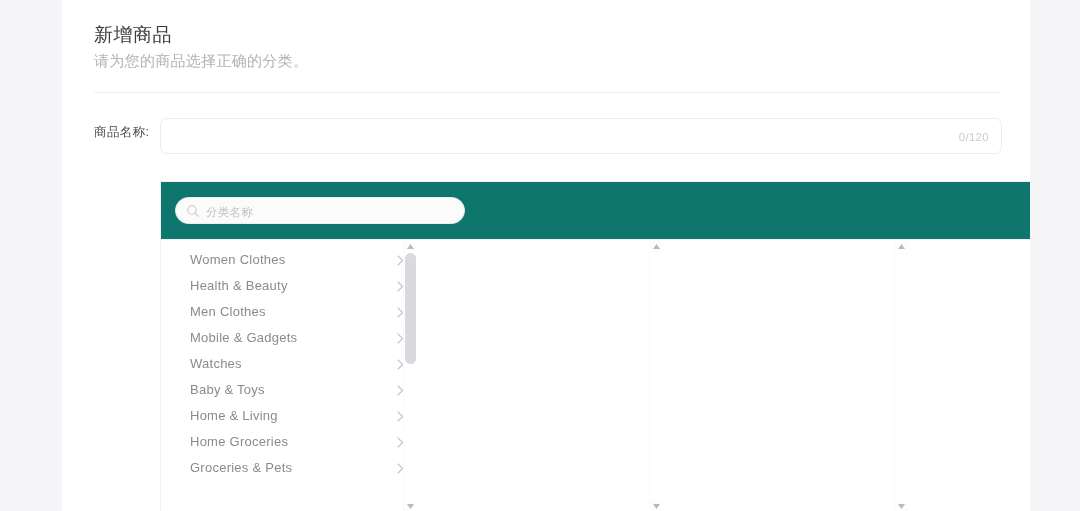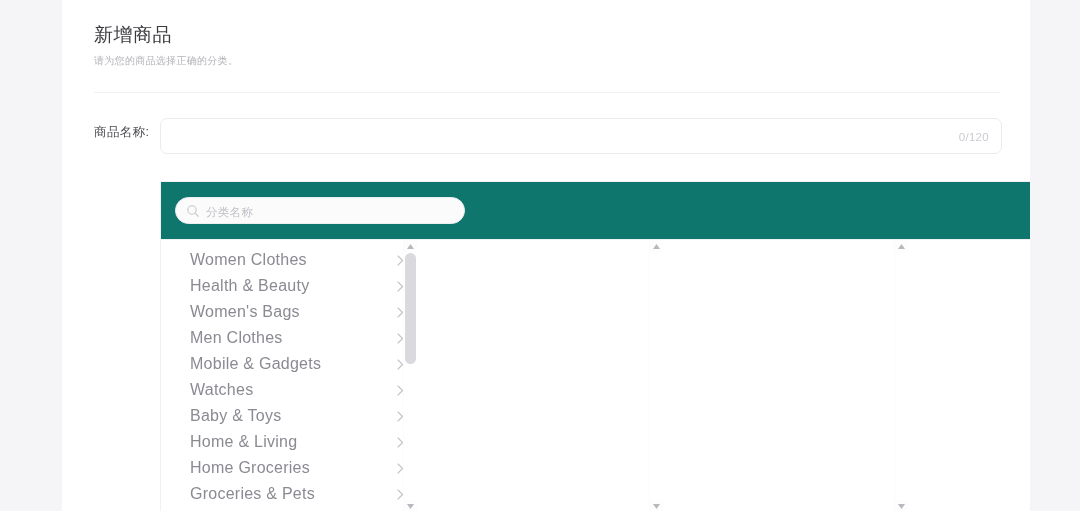--- a/index.html
+++ b/index.html
@@ -43,21 +43,21 @@
   }
   .page-title {
     font-size: 19px;
     line-height: 26px;
     color: #3b3b3f;
     font-weight: normal;
     letter-spacing: 0.5px;
     margin: 0;
   }
   .page-subtitle {
-    font-size: 10px;
+    font-size: 15px;
     line-height: 16px;
     color: #b2b2b8;
     margin: 5px 0 0 0;
     letter-spacing: 0.3px;
   }
 
   
   .header-divider {
     position: absolute;
     left: 32px;
@@ -208,21 +208,21 @@
     height: 273px;
     overflow: hidden;
     padding-top: 7px;
     box-sizing: border-box;
   }
   .cat-item {
     position: relative;
     height: 26px;
     line-height: 26px;
     padding: 0 24px 0 29px;
-    font-size: 16px;
+    font-size: 13px;
     color: #8a8a92;
     letter-spacing: 0.25px;
     white-space: nowrap;
     cursor: pointer;
   }
   .cat-chevron {
     position: absolute;
     right: 9px;
     top: 0;
     width: 10px;
@@ -317,25 +317,20 @@
               <div class="cat-item"><span>Women Clothes</span><span class="cat-chevron">
                   <svg width="7" height="11" viewBox="0 0 7 11" fill="none" stroke="currentColor" stroke-width="1.15" stroke-linecap="round" stroke-linejoin="round">
                     <path d="M1 1 L5.6 5.5 L1 10"></path>
                   </svg>
                 </span></div>
               <div class="cat-item"><span>Health &amp; Beauty</span><span class="cat-chevron">
                   <svg width="7" height="11" viewBox="0 0 7 11" fill="none" stroke="currentColor" stroke-width="1.15" stroke-linecap="round" stroke-linejoin="round">
                     <path d="M1 1 L5.6 5.5 L1 10"></path>
                   </svg>
                 </span></div>
-              <div class="cat-item"><span>Women's Bags</span><span class="cat-chevron">
-                  <svg width="7" height="11" viewBox="0 0 7 11" fill="none" stroke="currentColor" stroke-width="1.15" stroke-linecap="round" stroke-linejoin="round">
-                    <path d="M1 1 L5.6 5.5 L1 10"></path>
-                  </svg>
-                </span></div>
               <div class="cat-item"><span>Men Clothes</span><span class="cat-chevron">
                   <svg width="7" height="11" viewBox="0 0 7 11" fill="none" stroke="currentColor" stroke-width="1.15" stroke-linecap="round" stroke-linejoin="round">
                     <path d="M1 1 L5.6 5.5 L1 10"></path>
                   </svg>
                 </span></div>
               <div class="cat-item"><span>Mobile &amp; Gadgets</span><span class="cat-chevron">
                   <svg width="7" height="11" viewBox="0 0 7 11" fill="none" stroke="currentColor" stroke-width="1.15" stroke-linecap="round" stroke-linejoin="round">
                     <path d="M1 1 L5.6 5.5 L1 10"></path>
                   </svg>
                 </span></div>

